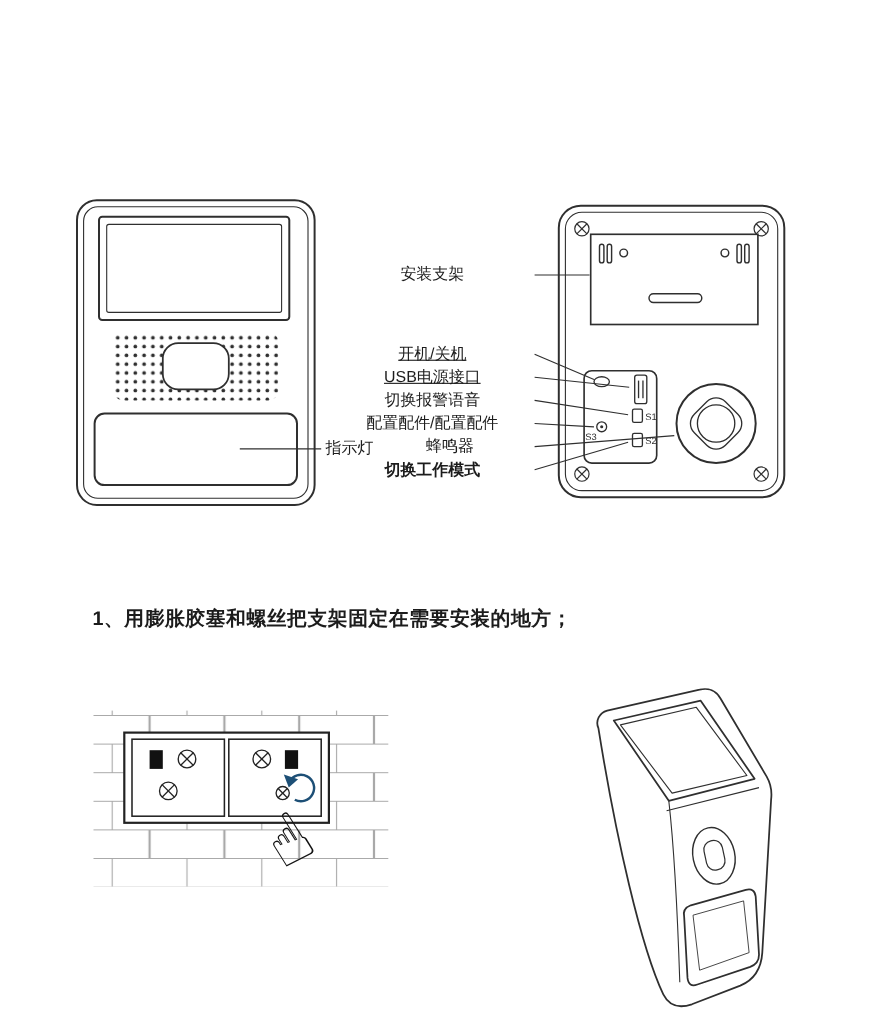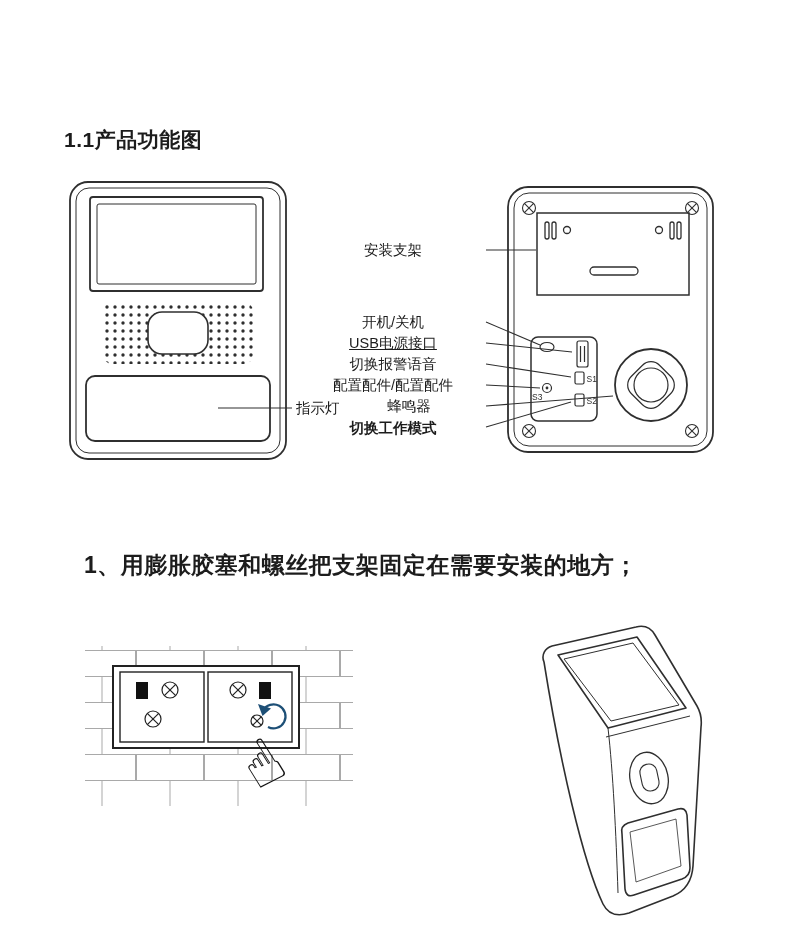--- a/index.html
+++ b/index.html
@@ -3,21 +3,21 @@
 <meta charset="utf-8">
 <style>
   html,body{margin:0;padding:0;background:#ffffff;}
   body{font-family:"Liberation Sans","DejaVu Sans",sans-serif;}
   #page{position:relative;width:790px;height:928px;background:#fff;overflow:hidden;}
   #art{position:absolute;left:0;top:0;}
   .abs{position:absolute;color:#1c1c1c;}
   .title{font-size:21px;font-weight:700;letter-spacing:.5px;}
   .callout{font-size:14.5px;line-height:16px;white-space:nowrap;text-align:right;}
   .callout-right{width:180px;left:303px;text-align:center;}
-  .step{font-size:23px;font-weight:600;letter-spacing:.5px;white-space:nowrap;}
+  .step{font-size:18px;font-weight:600;letter-spacing:.5px;white-space:nowrap;}
 </style>
 </head>
 <body>
 
 <div id="page">
 
   <svg id="art" width="790" height="928" viewBox="0 0 790 928">
     <defs>
       <pattern id="dots" width="8" height="8" patternUnits="userSpaceOnUse">
         <circle cx="3" cy="3" r="1.7" fill="#2f2f2f"></circle>
@@ -161,26 +161,25 @@
         <ellipse cx="649" cy="778" rx="19" ry="26" transform="rotate(-12 649 778)" stroke-width="1.3"></ellipse>
         <rect x="641" y="764" width="17" height="27" rx="8" transform="rotate(-12 649.5 777.5)" stroke-width="1.1"></rect>
       </g>
       <g>
         <path d="M 622 834 Q 620 826 628 823 L 678 809 Q 686 807 687 815 L 690 868 Q 690 876 682 879 L 634 895 Q 626 898 625 889 Z" stroke-width="1.6"></path>
         <path d="M 630 832 L 676 819 L 681 866 L 636 882 Z" stroke-width="0.8"></path>
       </g>
     </g>
   </svg>
 
-  <div class="abs title" style="left:64px;top:126px;">1.1产品功能图</div>
 
   <div class="abs callout" style="left:296px;top:400px;">指示灯</div>
 
   <div class="abs callout callout-right" style="top:242px;">安装支架</div>
-  <div class="abs callout callout-right" style="top:314px;">开机/关机</div>
+  <div class="abs callout callout-right" style="top:314px;text-decoration:underline;">开机/关机</div>
   <div class="abs callout callout-right" style="top:335px;text-decoration:underline;">USB电源接口</div>
   <div class="abs callout callout-right" style="top:356px;">切换报警语音</div>
   <div class="abs callout callout-right" style="top:377px;">配置配件/配置配件</div>
   <div class="abs callout callout-right" style="top:398px;padding-left:16px;">蜂鸣器</div>
   <div class="abs callout callout-right" style="top:420px;font-weight:bold;">切换工作模式</div>
 
   <div class="abs step" style="left:84px;top:550px;">1、用膨胀胶塞和螺丝把支架固定在需要安装的地方；</div>
 
 </div>
 

